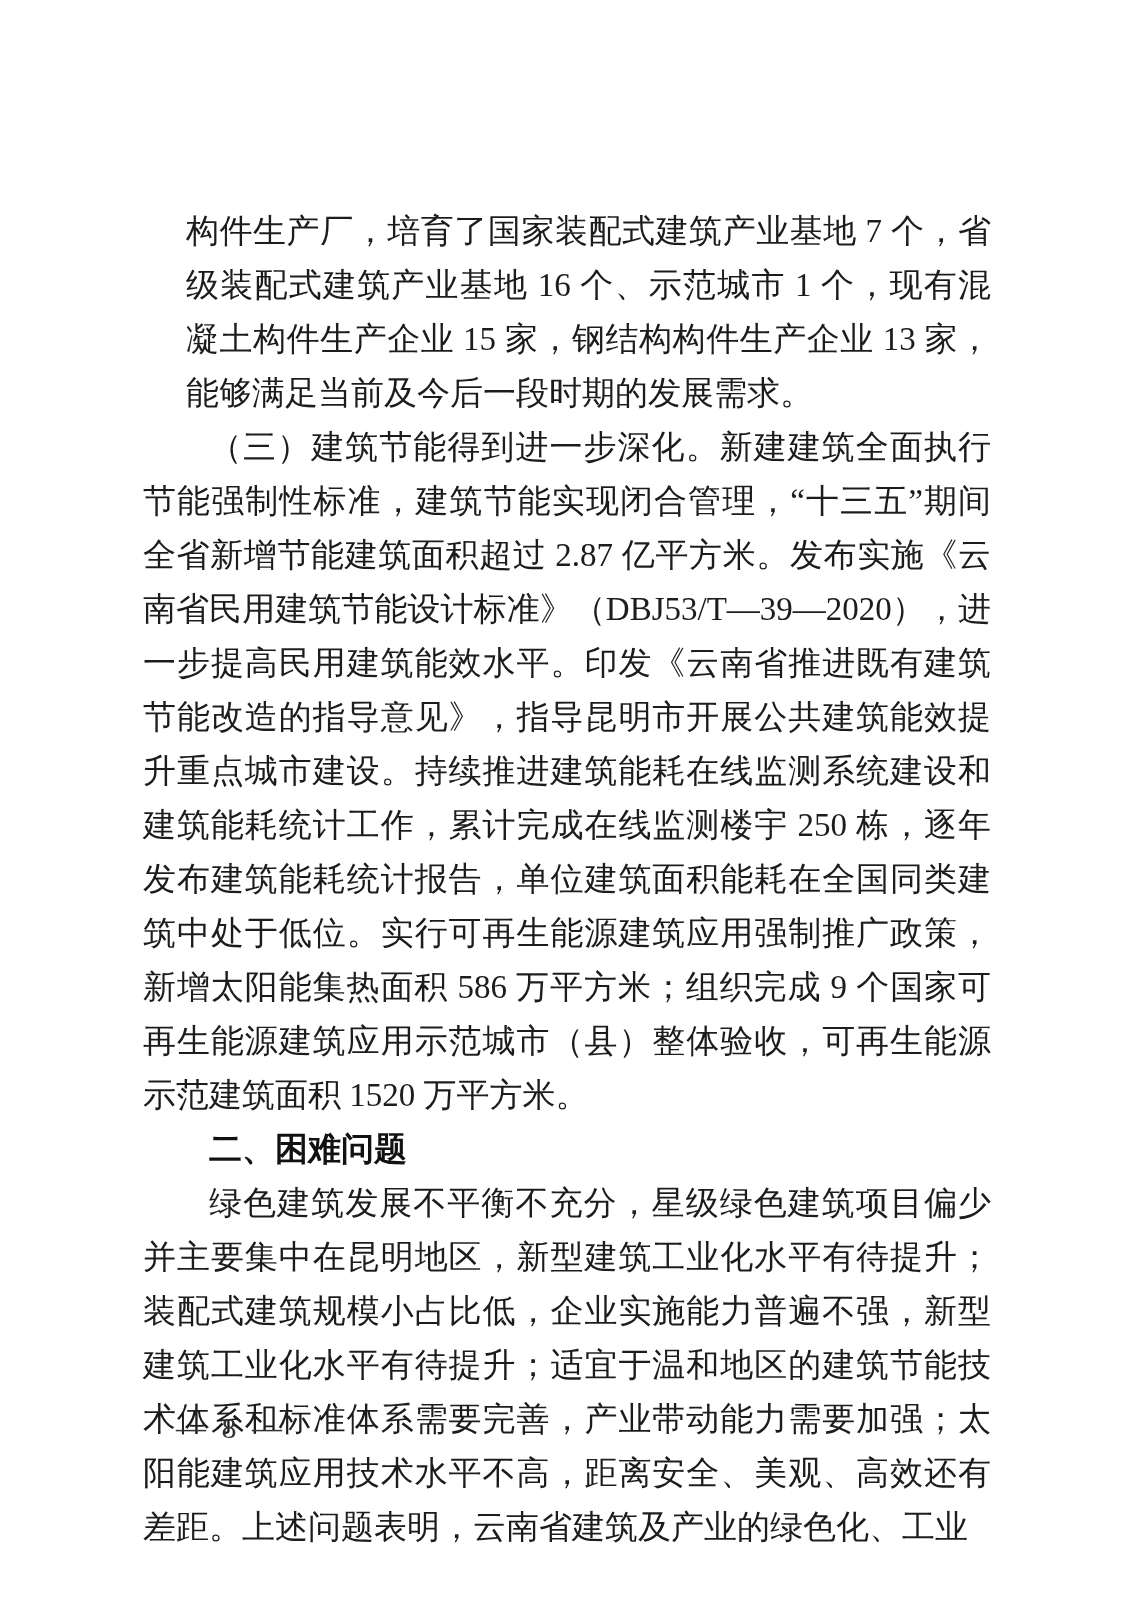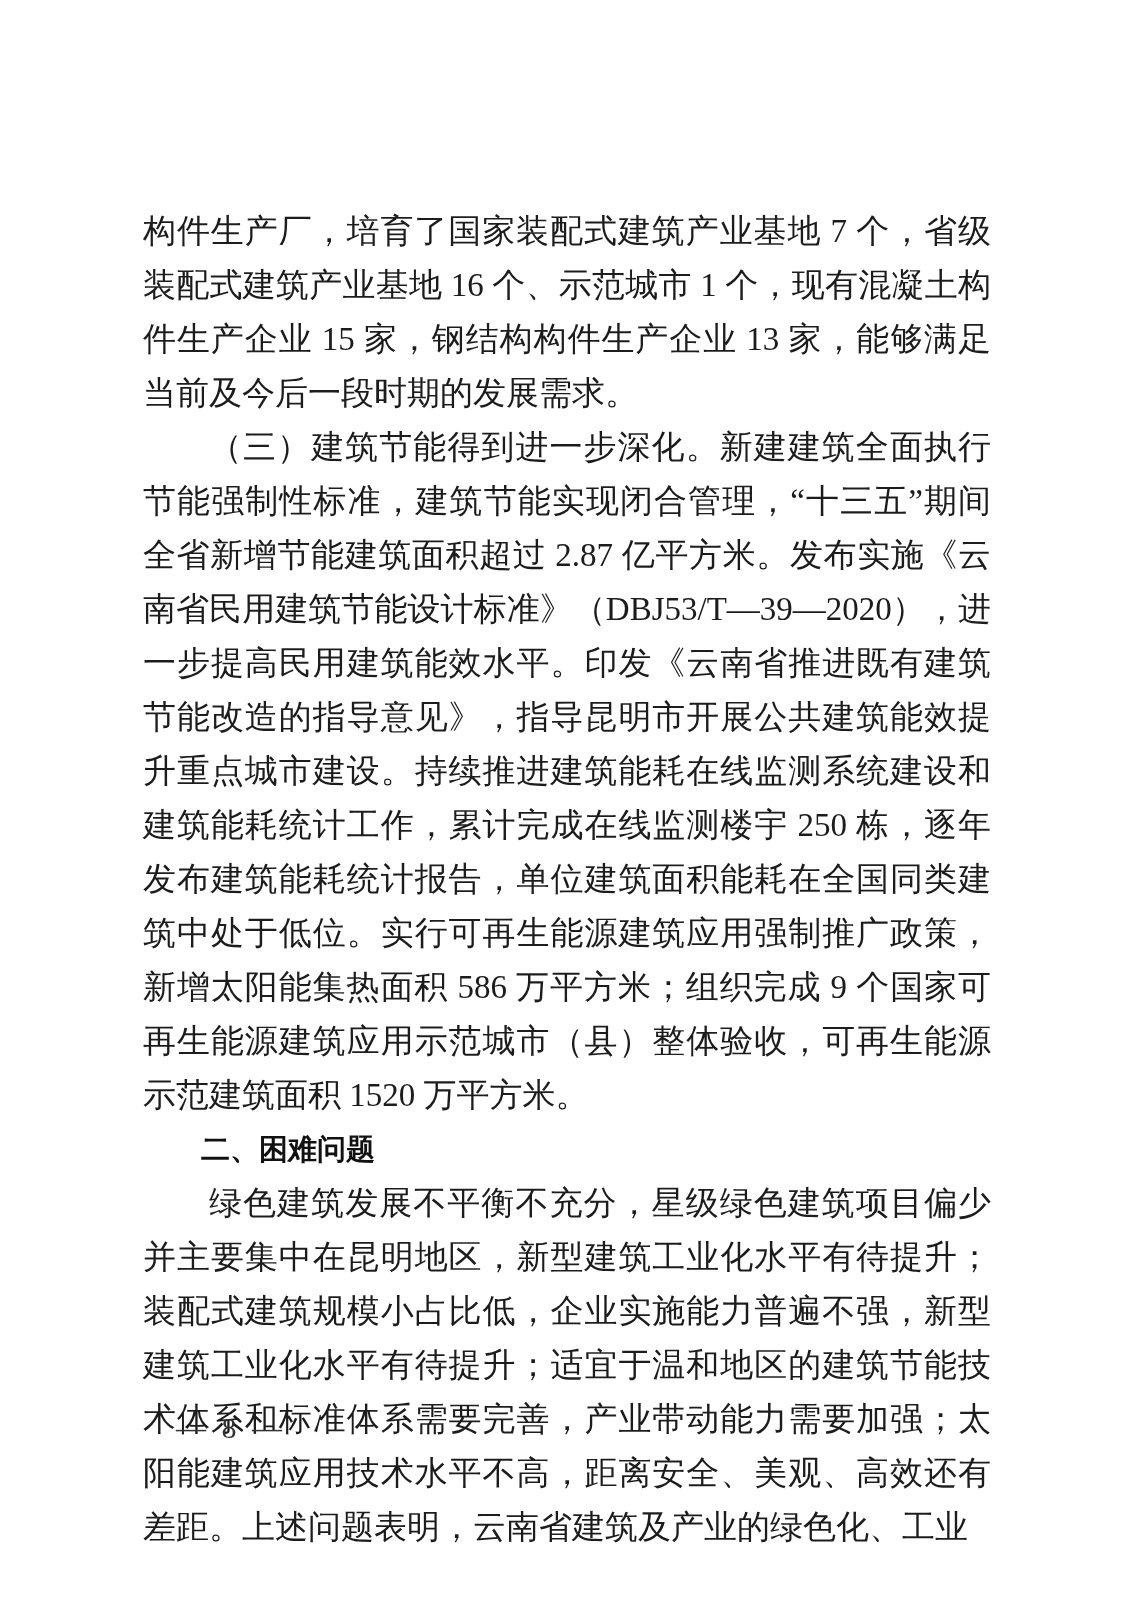--- a/index.html
+++ b/index.html
@@ -28,31 +28,32 @@
   }
   .content p {
     margin: 0;
     padding: 0;
   }
   .body-para {
     text-indent: 2em;
   }
   .body-para.no-indent {
     text-indent: 0;
+    margin-left: 43px;
   }
   .para-lead {
     font-weight: 400;
   }
   .section-heading {
     margin: 0;
     padding: 0;
     text-indent: 2em;
     font-family: "Liberation Sans", "DejaVu Sans", sans-serif;
     font-weight: 700;
-    font-size: 29px;
+    font-size: 33px;
     line-height: 54px;
     color: #111111;
     text-align: left;
   }
   .page-number {
     position: absolute;
     left: 176px;
     top: 1408px;
     font-size: 30px;
     line-height: 40px;

